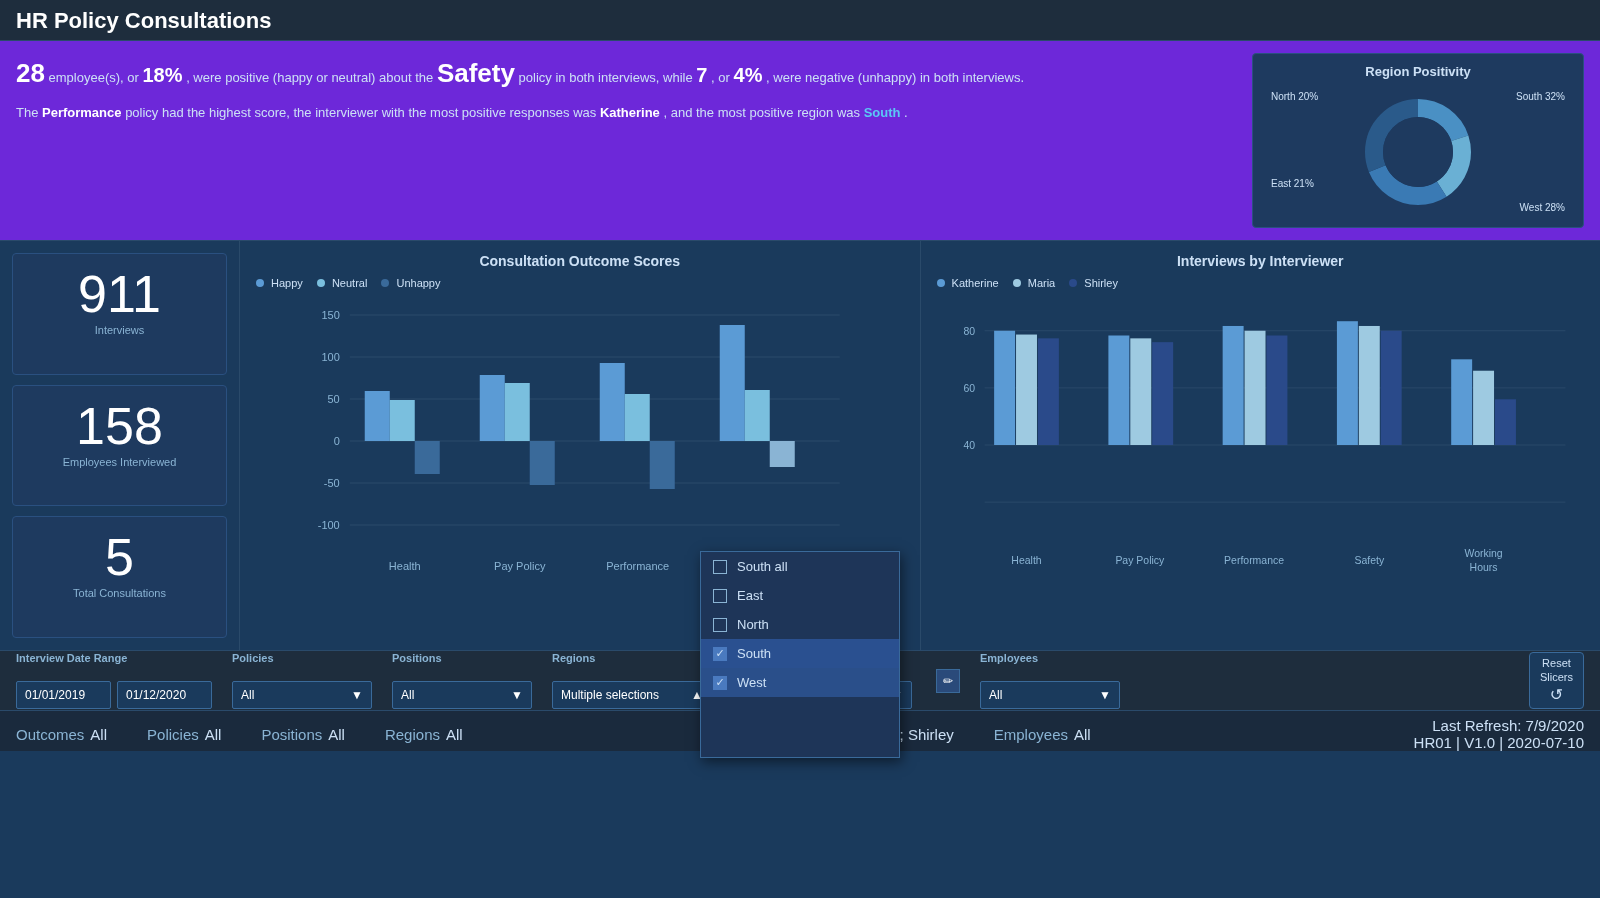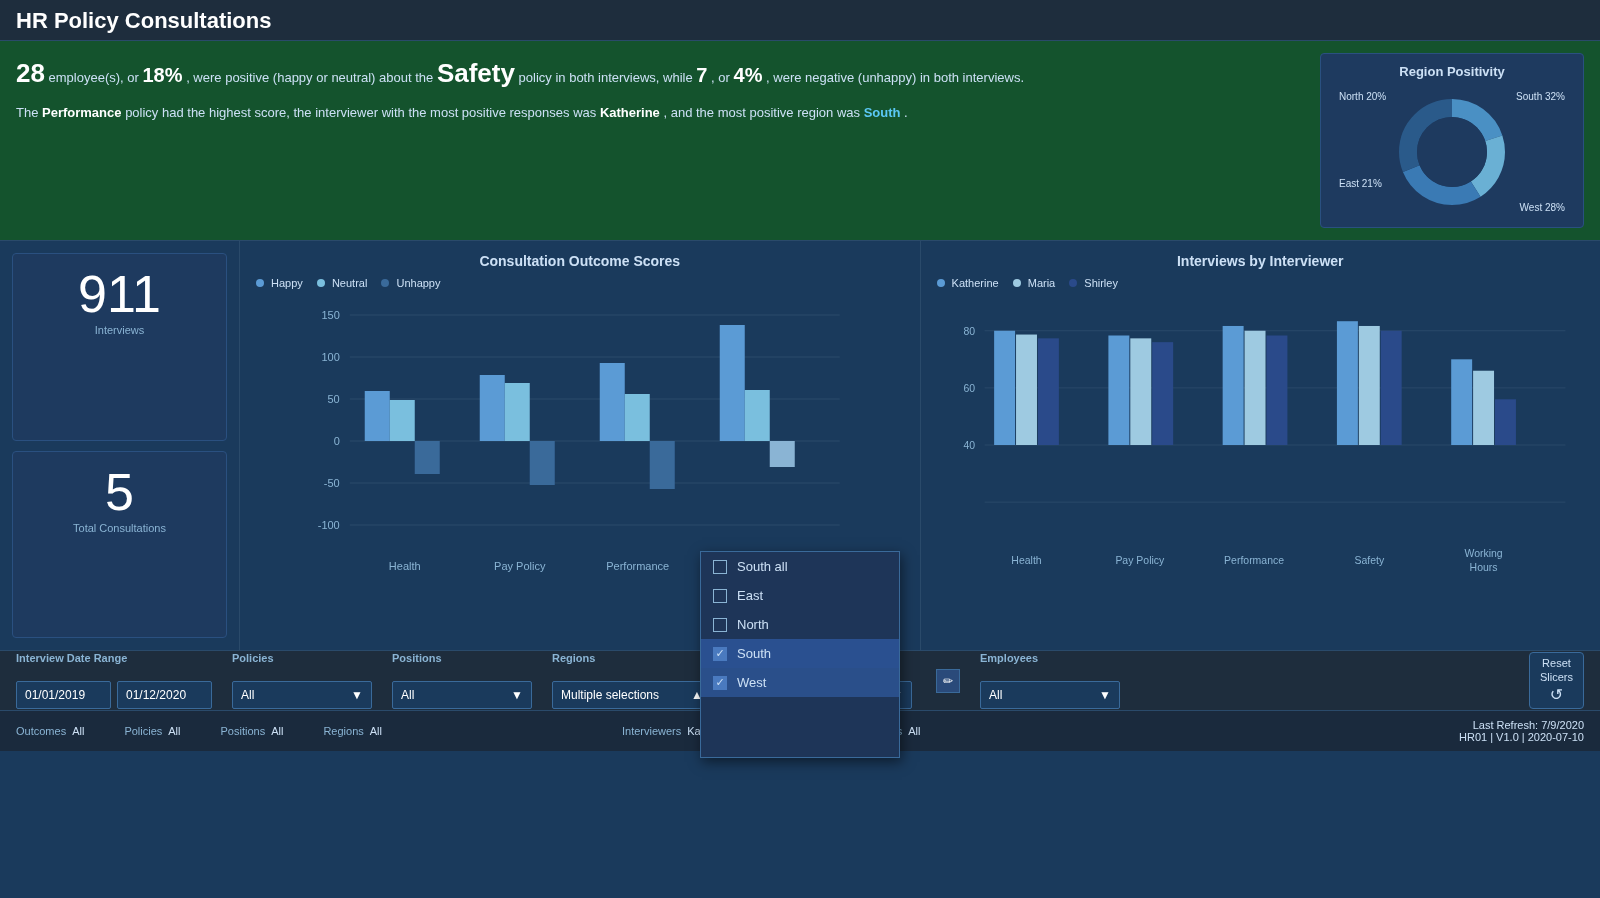--- a/index.html
+++ b/index.html
@@ -21,37 +21,37 @@
     }
     .header h1 {
       font-size: 22px;
       font-weight: 600;
       color: #ffffff;
     }
 
     
     .summary-banner {
       display: flex;
-      background: #14532d;
+      background: #6d28d9;
       padding: 12px 16px;
       border-bottom: 1px solid #2a4a6a;
       gap: 16px;
     }
     .summary-text {
       flex: 1;
       font-size: 13px;
       line-height: 1.6;
       color: #cce0f5;
     }
     .summary-text .bold { font-weight: 700; color: #ffffff; }
     .summary-text .large { font-size: 20px; font-weight: 700; color: #ffffff; }
     .summary-text .xlarge { font-size: 26px; font-weight: 700; color: #ffffff; }
 
     .region-positivity {
-      width: 264px;
+      width: 332px;
       background: #1e3a5f;
       border: 1px solid #2a5080;
       border-radius: 4px;
       padding: 10px 14px;
       position: relative;
     }
     .region-positivity h3 {
       font-size: 13px;
       font-weight: 600;
       text-align: center;
@@ -183,21 +183,21 @@
     .filter-date-row {
       display: flex;
       gap: 6px;
     }
 
     
     .status-bar {
       display: flex;
       background: #1a2a3d;
       padding: 6px 16px;
-      font-size: 11px;
+      font-size: 15px;
       color: #8ab4d4;
       gap: 40px;
       align-items: center;
       height: 40px;
       flex-wrap: wrap;
     }
     .status-item {
       display: flex;
       gap: 6px;
     }
@@ -326,20 +326,24 @@
 </div>
 
 <div class="main-content">
 
   <div class="kpi-panel">
     <div class="kpi-card">
       <div class="kpi-number">911</div>
       <div class="kpi-label">Interviews</div>
     </div>
     <div class="kpi-card">
+      <div class="kpi-number">158</div>
+      <div class="kpi-label">Employees Interviewed</div>
+    </div>
+    <div class="kpi-card">
       <div class="kpi-number">5</div>
       <div class="kpi-label">Total Consultations</div>
     </div>
   </div>
 
   <div class="chart-panel" style="position:relative;">
     <div class="chart-title">Consultation Outcome Scores</div>
     <div class="chart-legend">
       <span>
         <span class="legend-dot" style="background:#5b9bd5;"></span>

